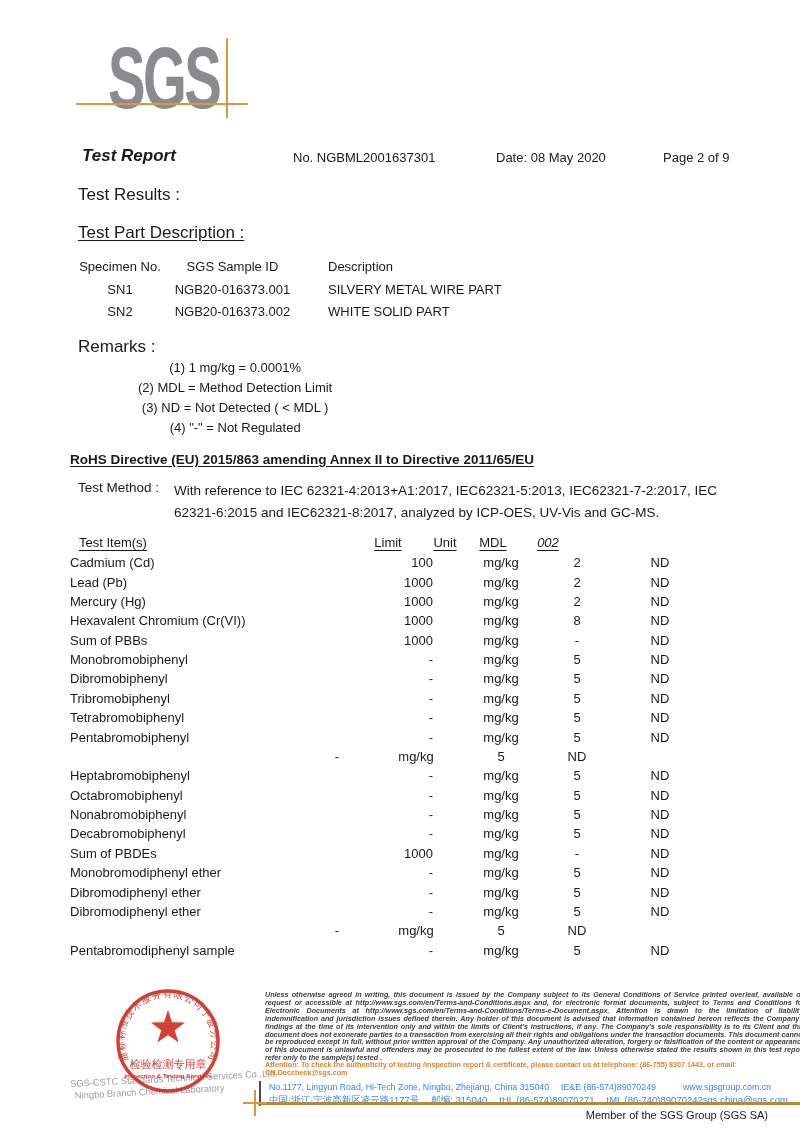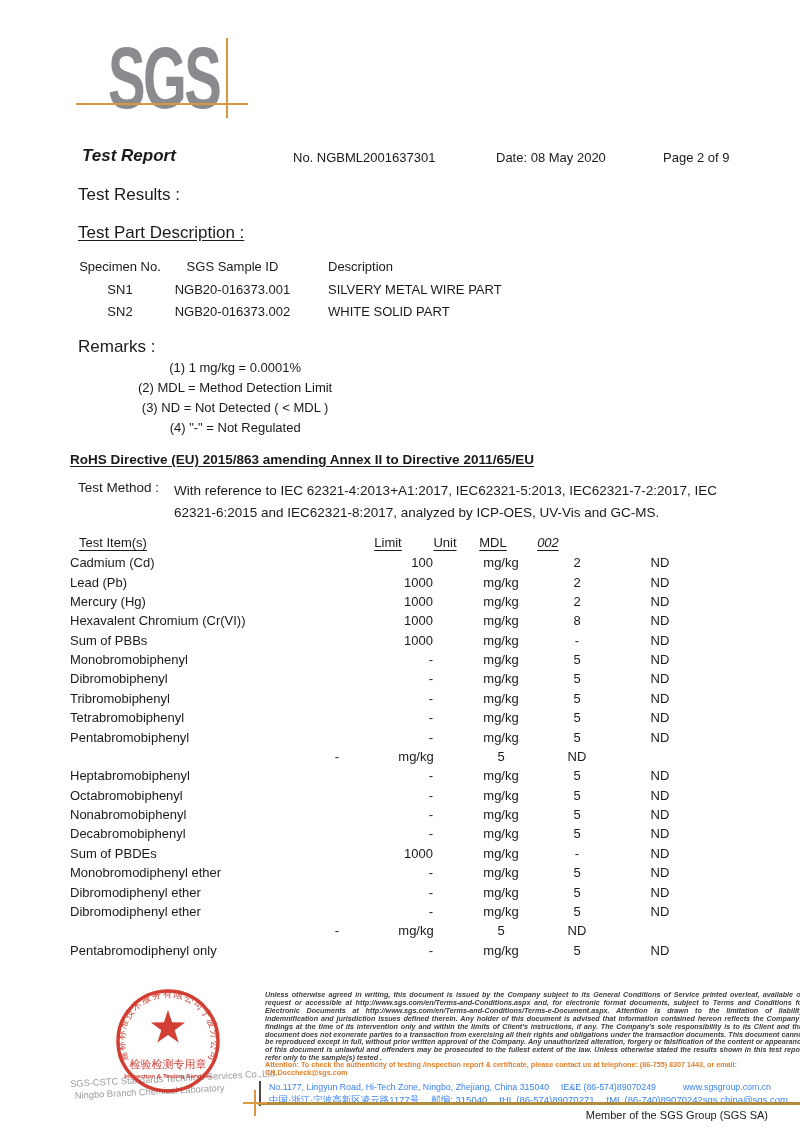--- a/index.html
+++ b/index.html
@@ -288,21 +288,21 @@
         </div>
 
         <div class="rgrid rrow">
           <span class="limit">-</span>
           <span class="unit">mg/kg</span>
           <span class="mdl">5</span>
           <span class="sample">ND</span>
         </div>
 
         <div class="rgrid rrow">
-          <span class="item">Pentabromodiphenyl only</span>
+          <span class="item">Pentabromodiphenyl sample</span>
           <span class="limit">-</span>
           <span class="unit">mg/kg</span>
           <span class="mdl">5</span>
           <span class="sample">ND</span>
         </div>
       </div>
   </div>
 
   <div class="stamp-company">
     <div>SGS-CSTC Standards Technical Services Co.,Ltd.</div>

